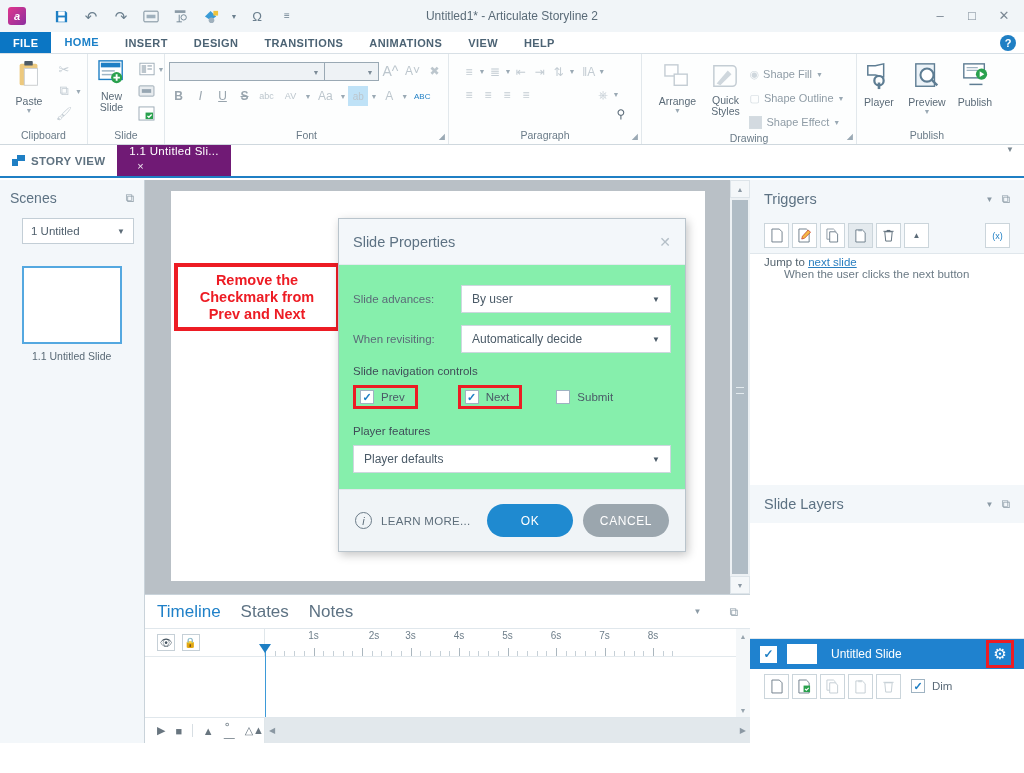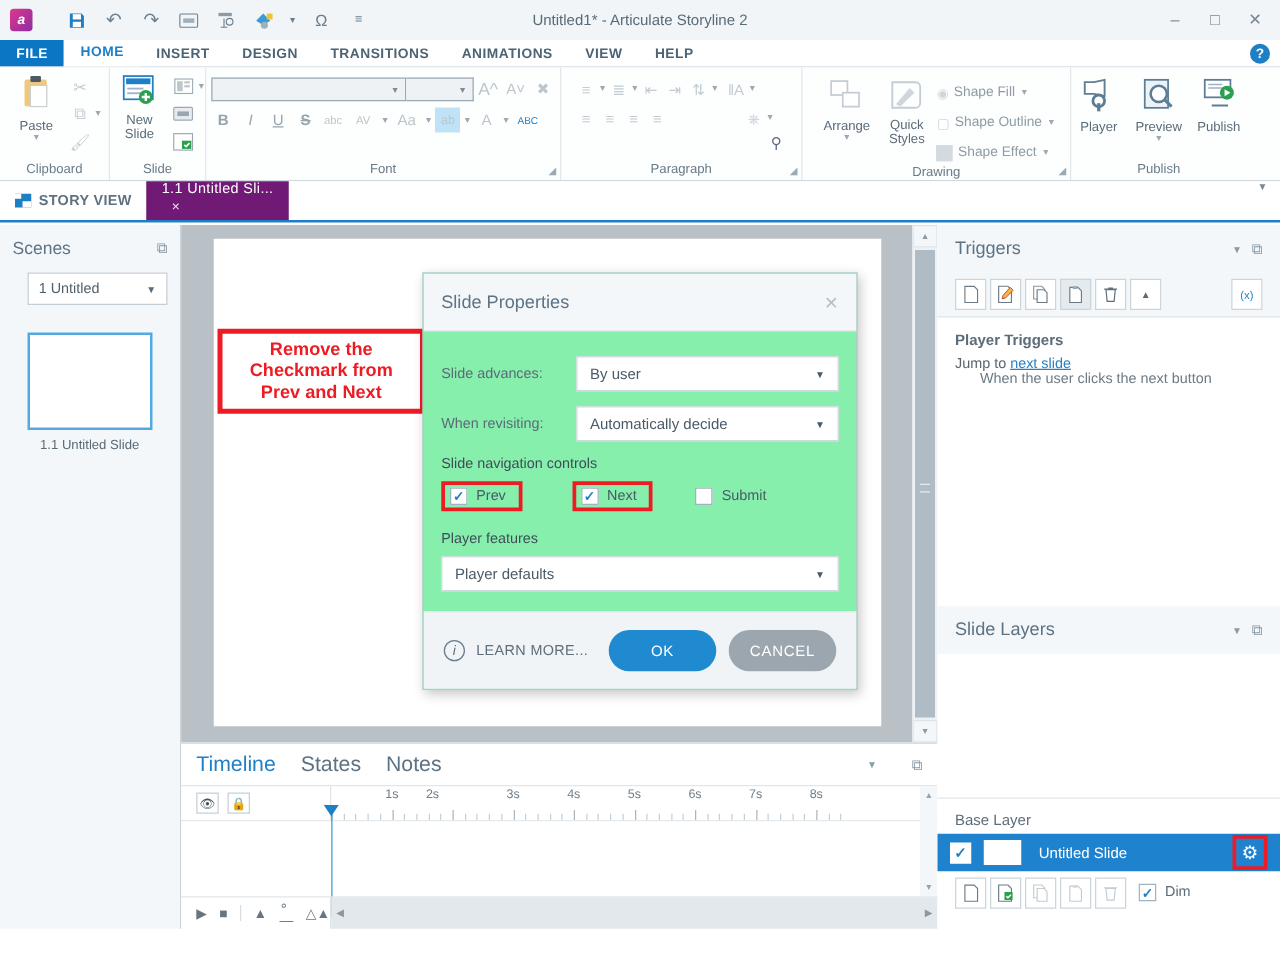--- a/index.html
+++ b/index.html
@@ -680,21 +680,21 @@
       <span class="mini-ico" style="font-size:8px">▼</span>
       <span class="mini-ico">⧉</span>
     </div>
     <div class="tl-ruler">
       <div class="tl-head-tools">
         <div class="tt-btn">👁</div>
         <div class="tt-btn">🔒</div>
       </div>
       <div class="tl-scale" id="tl-scale">
           <div class="tl-sec" style="left: 48.5px;">1s</div>
-          <div class="tl-sec" style="left: 81px;">2s</div>
+          <div class="tl-sec" style="left: 109px;">2s</div>
           <div class="tl-sec" style="left: 145.5px;">3s</div>
           <div class="tl-sec" style="left: 194px;">4s</div>
           <div class="tl-sec" style="left: 242.5px;">5s</div>
           <div class="tl-sec" style="left: 291px;">6s</div>
           <div class="tl-sec" style="left: 339.5px;">7s</div>
           <div class="tl-sec" style="left: 388px;">8s</div>
           <div class="tl-tick major" style="left: 0px;"></div>
           <div class="tl-tick" style="left: 9.7px;"></div>
           <div class="tl-tick" style="left: 19.4px;"></div>
           <div class="tl-tick" style="left: 29.1px;"></div>
@@ -796,40 +796,38 @@
       <div class="tbtn">
         <svg width="13" height="15" viewBox="0 0 14 16">
             <path d="M3 4h8l-1 10H4z" fill="#fff" stroke="#5b6b78"></path>
             <path d="M1.5 3.5h11" stroke="#5b6b78"></path>
             <path d="M5 2h4v1.5H5z" fill="#5b6b78"></path>
           </svg>
       </div>
       <div class="tbtn" style="font-size:8px">▲</div>
       <div class="tbtn varbtn" style="font-size:9px">(x)</div>
     </div>
-    <div class="trig-section">Player Triggers</div>
     <div class="trig-row">
       <div class="trig-main">
         <span>Jump to</span>
         <span class="trig-link">next slide</span>
       </div>
       <div class="trig-sub">When the user clicks the next button</div>
     </div>
   </div>
 
   <div class="rpanel" style="top:485px;height:258px">
     <div class="rp-head">
       <span>Slide Layers</span>
       <span class="sp"></span>
       <span class="mini-ico" style="font-size:8px">▼</span>
       <span class="mini-ico">⧉</span>
     </div>
     <div style="height:115px"></div>
     <div style="border-top:1px solid #e0e7ec"></div>
-    <div class="layer-base">Base Layer</div>
     <div class="layer-row">
       <span class="layer-chk">✓</span>
       <span class="layer-thumb"></span>
       <span>Untitled Slide</span>
       <span class="gear-hl">⚙</span>
     </div>
     <div class="layer-tools">
       <div class="tbtn">
         <svg width="12" height="15" viewBox="0 0 13 16">
             <path d="M1 1h8l3 3v11H1z" fill="#fff" stroke="#6b7b88"></path>

